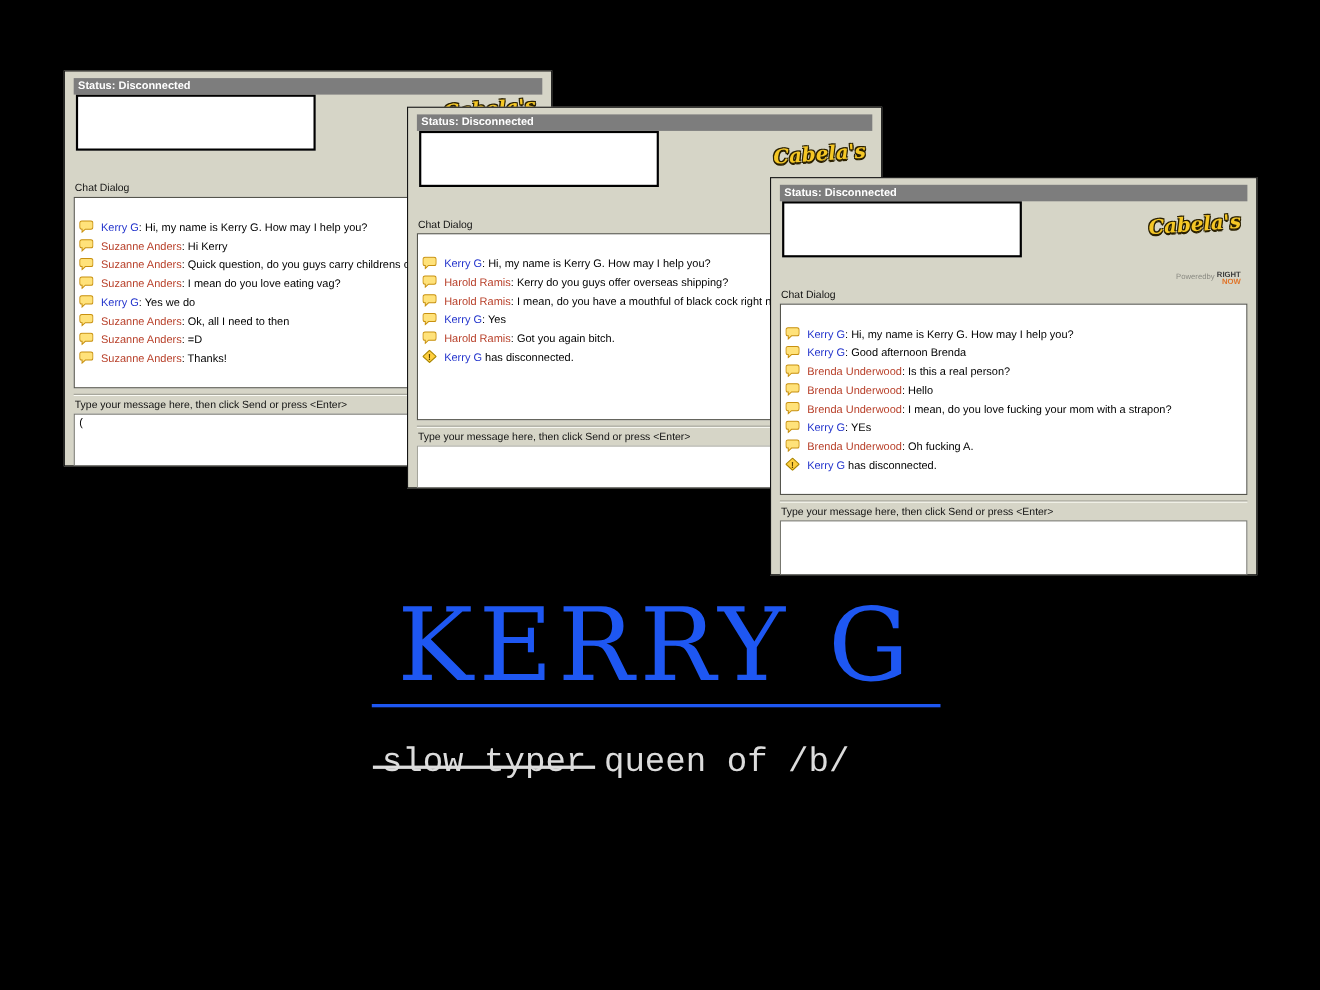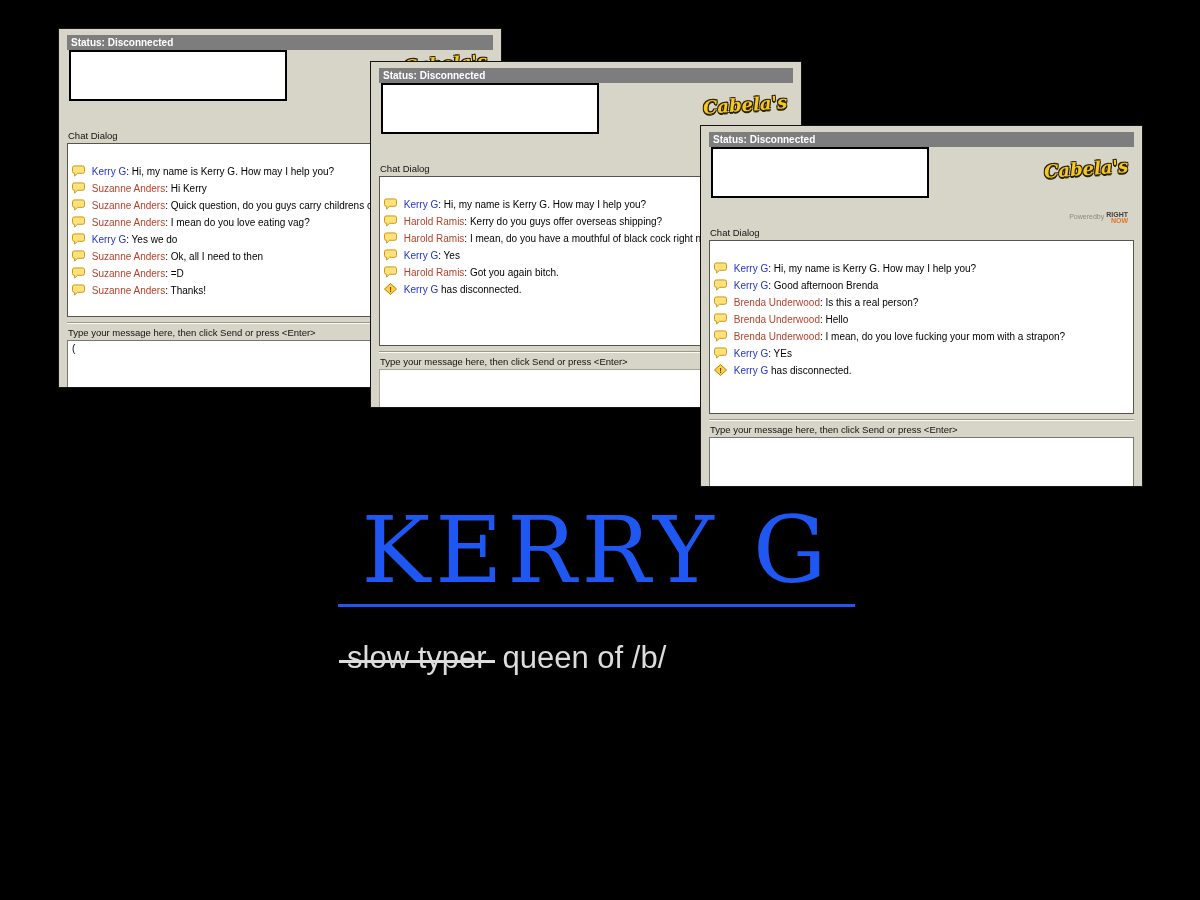--- a/index.html
+++ b/index.html
@@ -1,18 +1,18 @@
 <!DOCTYPE html>
 <html><head>
 <meta charset="utf-8">
 <style>
   html,body { margin:0; padding:0; background:#000; }
   .stage {
     position:relative; width:1200px; height:800px; background:#000;
-    overflow:hidden; font-family:"Liberation Sans", sans-serif;
+    overflow:hidden; font-family:"Liberation Sans", sans-serif;margin-top:36px;
   }
 
   
   .win {
     position:absolute; box-sizing:border-box;
     background:#d6d5c7; border:1px solid #141414;
     padding:6px 8px; overflow:hidden;
   }
   .w1 { left:58px;  top:28px;  width:444px; height:360px; z-index:1; }
   .w2 { left:370px; top:61px;  width:432px; height:347px; z-index:2; }
@@ -85,21 +85,21 @@
   .title-block {
     position:absolute; left:338px; top:503px; width:517px;
     text-align:center; border-bottom:3px solid #1e57f2; padding-bottom:4px;
   }
   .title-heading {
     font-family:"DejaVu Serif", serif; font-size:92px; line-height:1.05;
     color:#1e57f2; letter-spacing:5px; white-space:nowrap;
   }
   .subtitle {
     position:absolute; left:347px; top:640px;
-    font-family:Liberation Sans, sans-serif; font-size:31px; color:#dcdcdc;
+    font-family:Liberation Mono, monospace; font-size:31px; color:#dcdcdc;
     white-space:nowrap;
   }
   .strike { position:relative; margin-right:16px; }
   .strike::after {
     content:""; position:absolute; left:-8px; right:-8px; top:56%;
     height:3px; background:#dcdcdc;
   }
 </style>
 </head>
 <body>
@@ -343,20 +343,27 @@
         </div>
 
         <div class="msg">
           <span class="icon"><svg width="13" height="12" viewBox="0 0 14 13">
               <path d="M2.5 1h9a2 2 0 0 1 2 2v4a2 2 0 0 1-2 2H6l-3.2 3v-3H2.5a2 2 0 0 1-2-2V3a2 2 0 0 1 2-2z" fill="#ffe27a" stroke="#c8900f" stroke-width="1"></path>
             </svg></span>
           
           <span class="sender agent">Kerry G</span><span class="mtext">: YEs</span>
         </div>
 
+        <div class="msg">
+          <span class="icon"><svg width="13" height="12" viewBox="0 0 14 13">
+              <path d="M2.5 1h9a2 2 0 0 1 2 2v4a2 2 0 0 1-2 2H6l-3.2 3v-3H2.5a2 2 0 0 1-2-2V3a2 2 0 0 1 2-2z" fill="#ffe27a" stroke="#c8900f" stroke-width="1"></path>
+            </svg></span>
+          
+          <span class="sender customer">Brenda Underwood</span><span class="mtext">: Oh fucking A.</span>
+        </div>
 
         <div class="msg">
           
           <span class="icon"><svg width="13" height="12" viewBox="0 0 13 12">
               <polygon points="6.5,0.5 12.5,6 6.5,11.5 0.5,6" fill="#ffcf3f" stroke="#a98500"></polygon>
               <text x="6.5" y="9" font-size="8" text-anchor="middle" fill="#5a4500" font-weight="bold">!</text>
             </svg></span>
           <span class="sender agent">Kerry G</span><span class="mtext"> has disconnected.</span>
         </div>
       </div>

